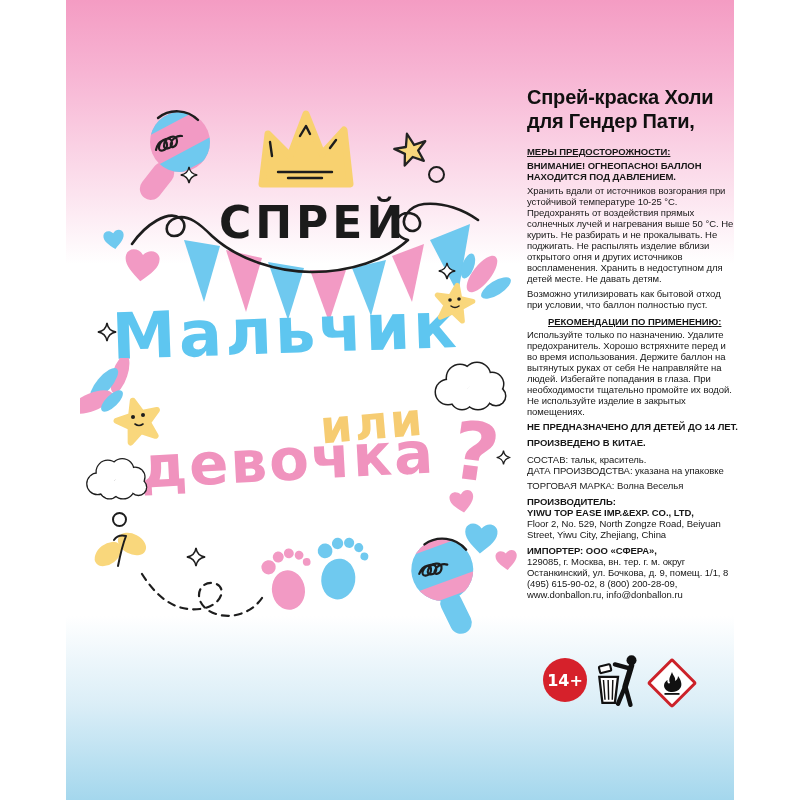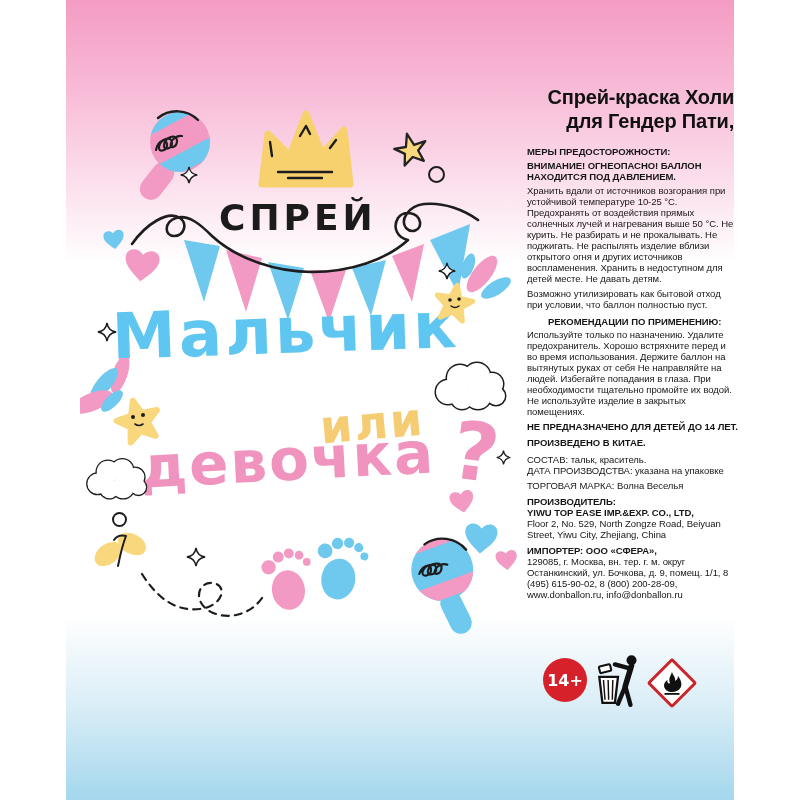--- a/index.html
+++ b/index.html
@@ -3,36 +3,36 @@
 <meta charset="utf-8">
 <style>
   html,body{margin:0;padding:0;background:#fff;}
   .page{position:relative;width:800px;height:800px;overflow:hidden;background:#fff;
         font-family:"Liberation Sans",sans-serif;}
   .label-bg{position:absolute;left:66px;top:0;width:668px;height:800px;
     background:linear-gradient(180deg,#f49cc3 0%,#f7b4d3 9%,#ffffff 33%,#ffffff 77%,#dbeef7 88%,#a4d7ed 100%);}
   .abs{position:absolute;}
   
   .hero-spray{left:219px;top:197px;font-family:"DejaVu Sans",sans-serif;font-weight:bold;
-    font-size:36px;letter-spacing:4px;color:#1b1b1b;}
+    font-size:44px;letter-spacing:4px;color:#1b1b1b;}
   .hero-boy{left:112px;top:294px;font-family:"DejaVu Sans",sans-serif;font-weight:bold;
     font-size:64px;letter-spacing:3px;color:var(--heroBlue);transform:rotate(-2deg);}
   .hero-or{left:320px;top:396px;font-family:"DejaVu Sans",sans-serif;font-weight:bold;
     font-size:46px;letter-spacing:2px;color:var(--heroYellow);transform:rotate(-5deg);}
   .hero-girl{left:140px;top:426px;font-family:"DejaVu Sans",sans-serif;font-weight:bold;
     font-size:58px;letter-spacing:2px;color:var(--heroPink);transform:rotate(-3deg);}
   .hero-q{left:452px;top:406px;font-family:"DejaVu Sans",sans-serif;font-weight:bold;
     font-size:80px;color:var(--heroPink);transform:rotate(8deg);}
   
   .info{position:absolute;left:527px;top:86px;width:207px;color:#161616;}
-  .info h1{margin:0 0 13px 0;font-size:20px;line-height:1.18;font-weight:bold;
-    letter-spacing:-0.2px;color:#101010;text-align:right;}
+  .info h1{margin:0 8px 13px 0;font-size:20px;line-height:1.18;font-weight:bold;
+    letter-spacing:-0.2px;color:#101010;}
   .para{margin:0;font-size:9.5px;line-height:11px;letter-spacing:-0.05px;}
   .para.b{font-weight:bold;}
-  .para.u{}
+  .para.u{text-decoration:underline;}
   .para.nw{white-space:nowrap;}
   
   .age{left:543px;top:658px;width:44px;height:44px;border-radius:50%;background:var(--red);
     color:#fff;display:flex;align-items:center;justify-content:center;
     font-family:"DejaVu Sans",sans-serif;font-weight:bold;font-size:16px;}
   .ghs-wrap{left:645px;top:656px;width:50px;height:50px;}
   .ghs{position:absolute;left:9px;top:9px;width:30px;height:30px;background:#fff;
     border:3px solid #cc2229;border-radius:3px;transform:rotate(45deg);
     display:flex;align-items:center;justify-content:center;}
   .ghs svg{transform:rotate(-45deg);}

